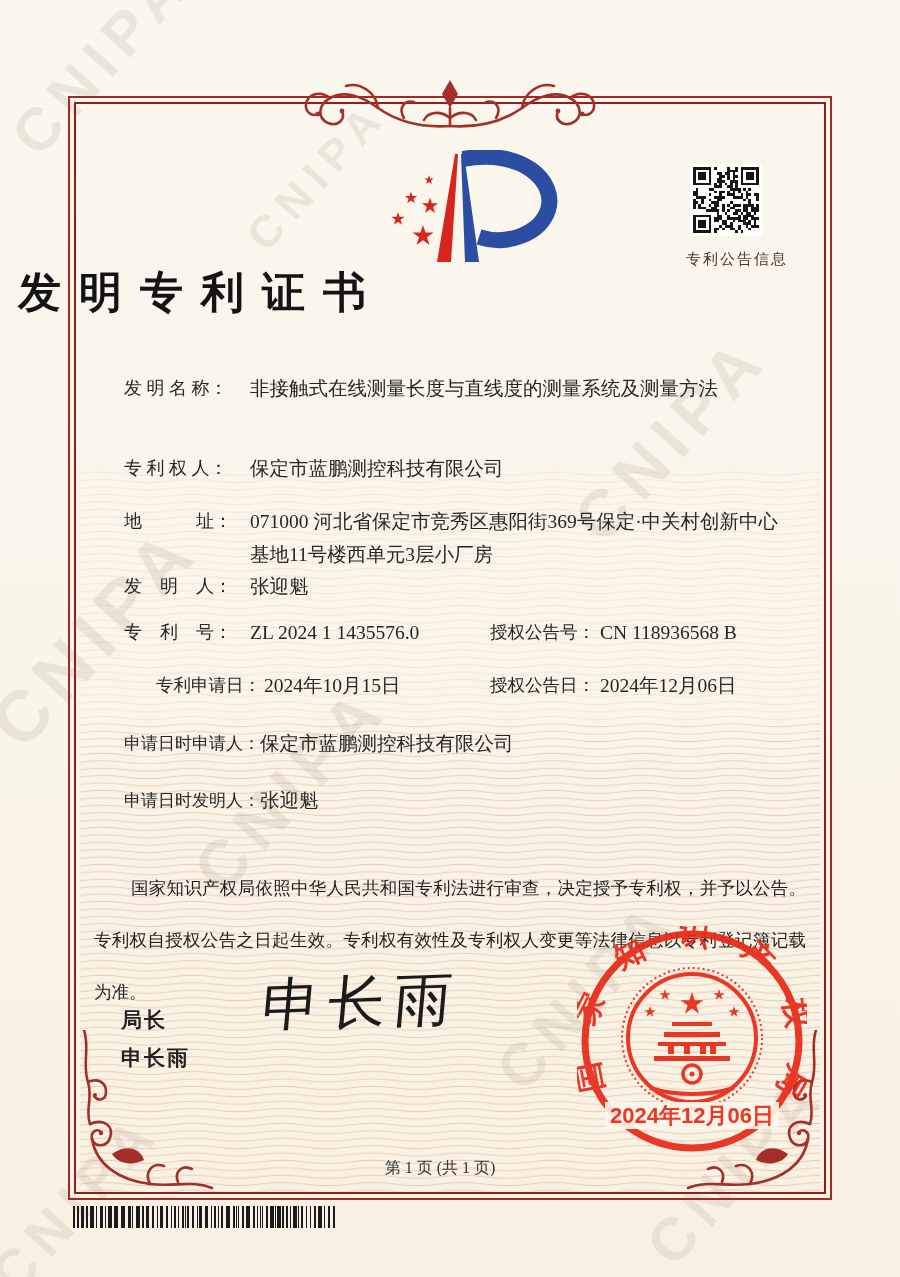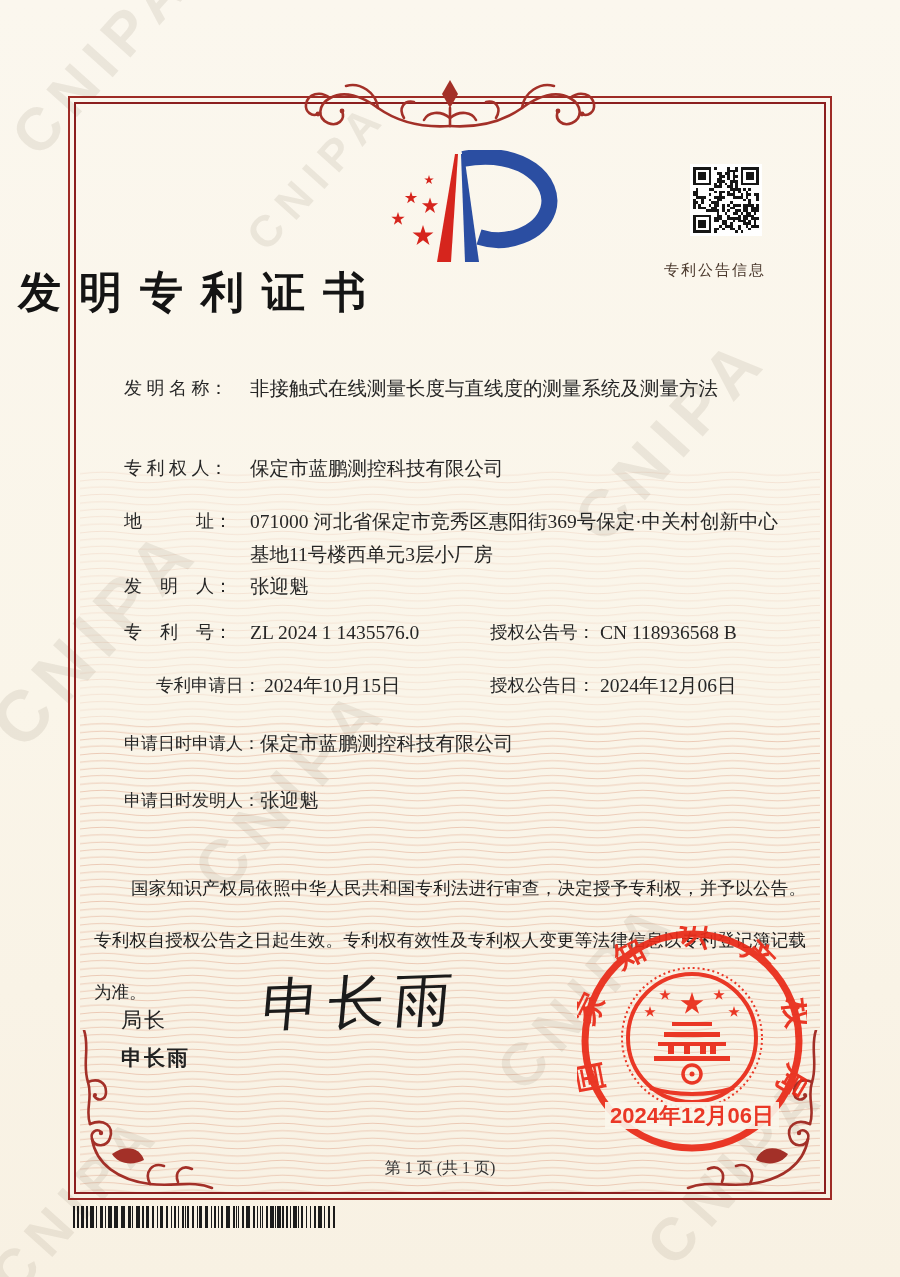--- a/index.html
+++ b/index.html
@@ -25,41 +25,41 @@
   .orn-br { left:682px; top:1030px; transform:scaleX(-1); }
 
   .cert-no { position:absolute; left:122px; top:150px; font-size:21px; color:#222;
              letter-spacing:1px; z-index:4; }
 
   .logo { position:absolute; left:385px; top:150px; z-index:4; }
 
   .qr { position:absolute; left:690px; top:164px; width:72px; height:72px;
         background:#ffffff; padding:3px; z-index:4; }
   .qr svg { width:100%; height:100%; shape-rendering:crispEdges; display:block; }
-  .qr-label { position:absolute; left:664px; top:261px; width:124px; text-align:left;
+  .qr-label { position:absolute; left:664px; top:250px; width:124px; text-align:right;
               font-size:15px; letter-spacing:2px; color:#4a382c; z-index:4; }
 
   .title { position:absolute; left:0; top:264px; width:900px; text-align:left;
            font-size:43px; font-weight:bold; letter-spacing:18px; text-indent:18px;
            color:#141414; z-index:4; }
 
   .f-row { position:absolute; left:124px; width:672px; display:flex; font-size:19.5px;
            color:#262626; line-height:33px; z-index:4; }
   .f-lbl { flex:0 0 126px; font-size:18px; white-space:nowrap; }
   .f-lbl.d { flex:0 0 108px; font-size:17.5px;margin-left:32px; }
   .f-lbl.long { flex:0 0 124px; font-size:17px; line-height:34px; }
   .f-val { flex:1; }
   .two .col-l { flex:0 0 366px; display:flex; }
   .two .col-r { flex:1; display:flex; }
   .two .col-r .f-lbl { flex:0 0 110px; font-size:17.5px; }
 
   .legal { position:absolute; left:94px; top:862px; width:712px; font-size:17.5px;
            line-height:52px; text-indent:37px; text-align:justify; color:#1f1f1f; z-index:4; }
 
-  .signer-title { position:absolute; left:121px; top:1006px; font-size:21px; font-weight:normal;
+  .signer-title { position:absolute; left:121px; top:1006px; font-size:21px; font-weight:bold;
                   letter-spacing:2px; color:#222; z-index:4; }
   .signer-name  { position:absolute; left:121px; top:1044px; font-size:21px; font-weight:bold;
                   letter-spacing:2px; color:#222; z-index:4; }
   .signature { position:absolute; left:262px; top:964px; font-size:58px; color:#1b1b1b;
                transform:rotate(-2deg) skewX(-7deg); letter-spacing:8px; z-index:4; }
 
   .seal { position:absolute; left:577px; top:926px; z-index:5; opacity:0.93; }
 
   .page-num { position:absolute; left:0; top:1158px; width:880px; text-align:center;
               font-size:16px; color:#333; z-index:4; }

